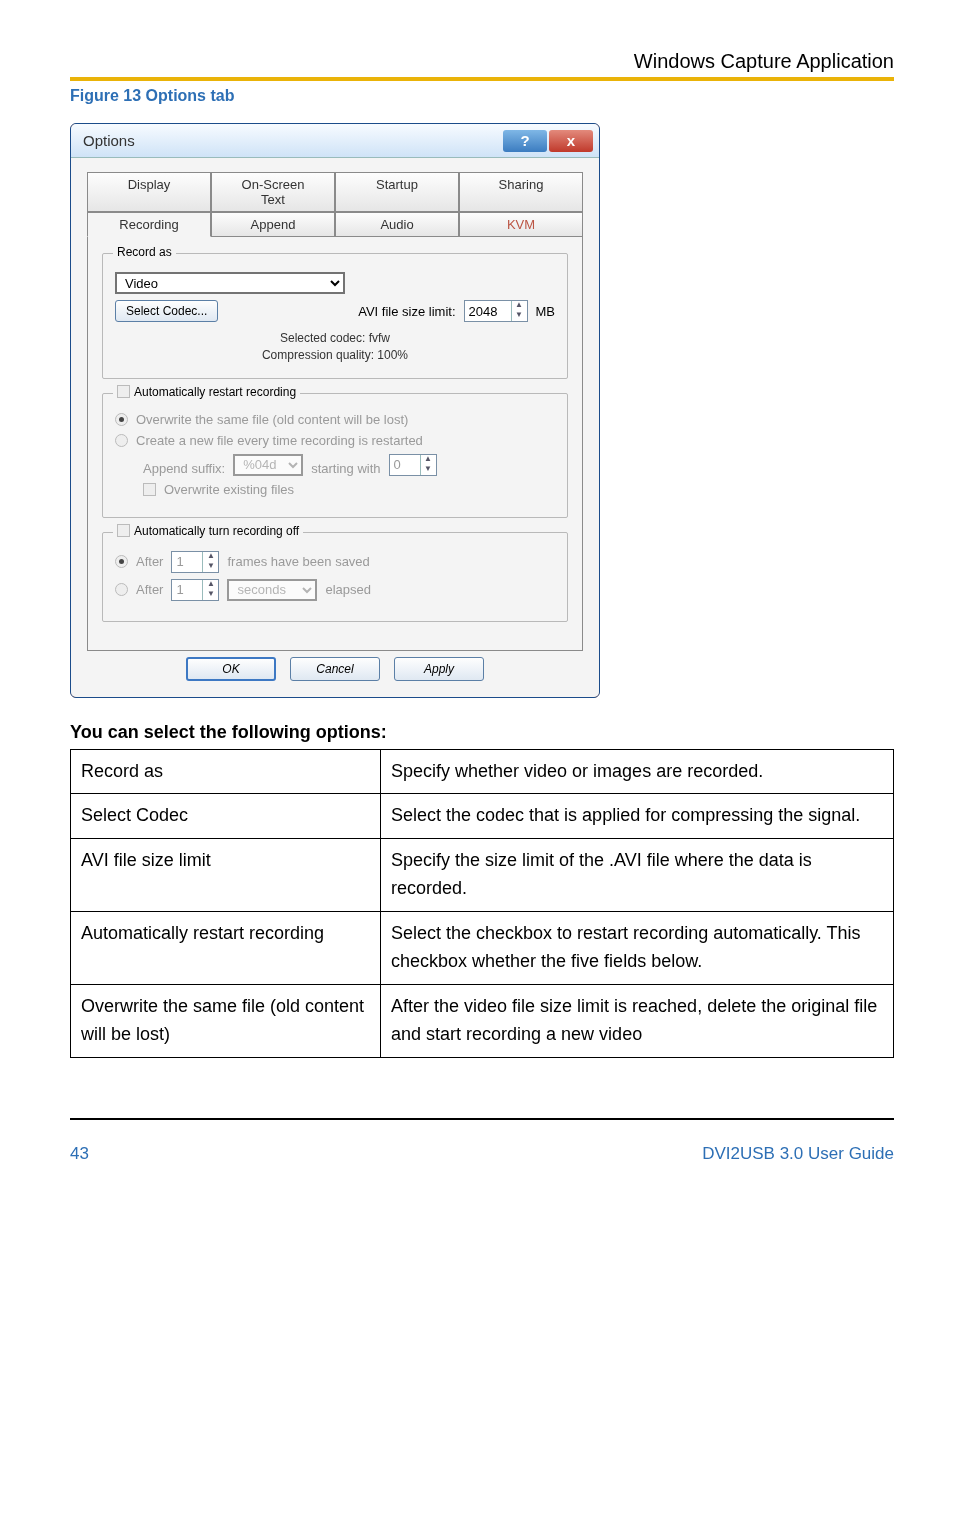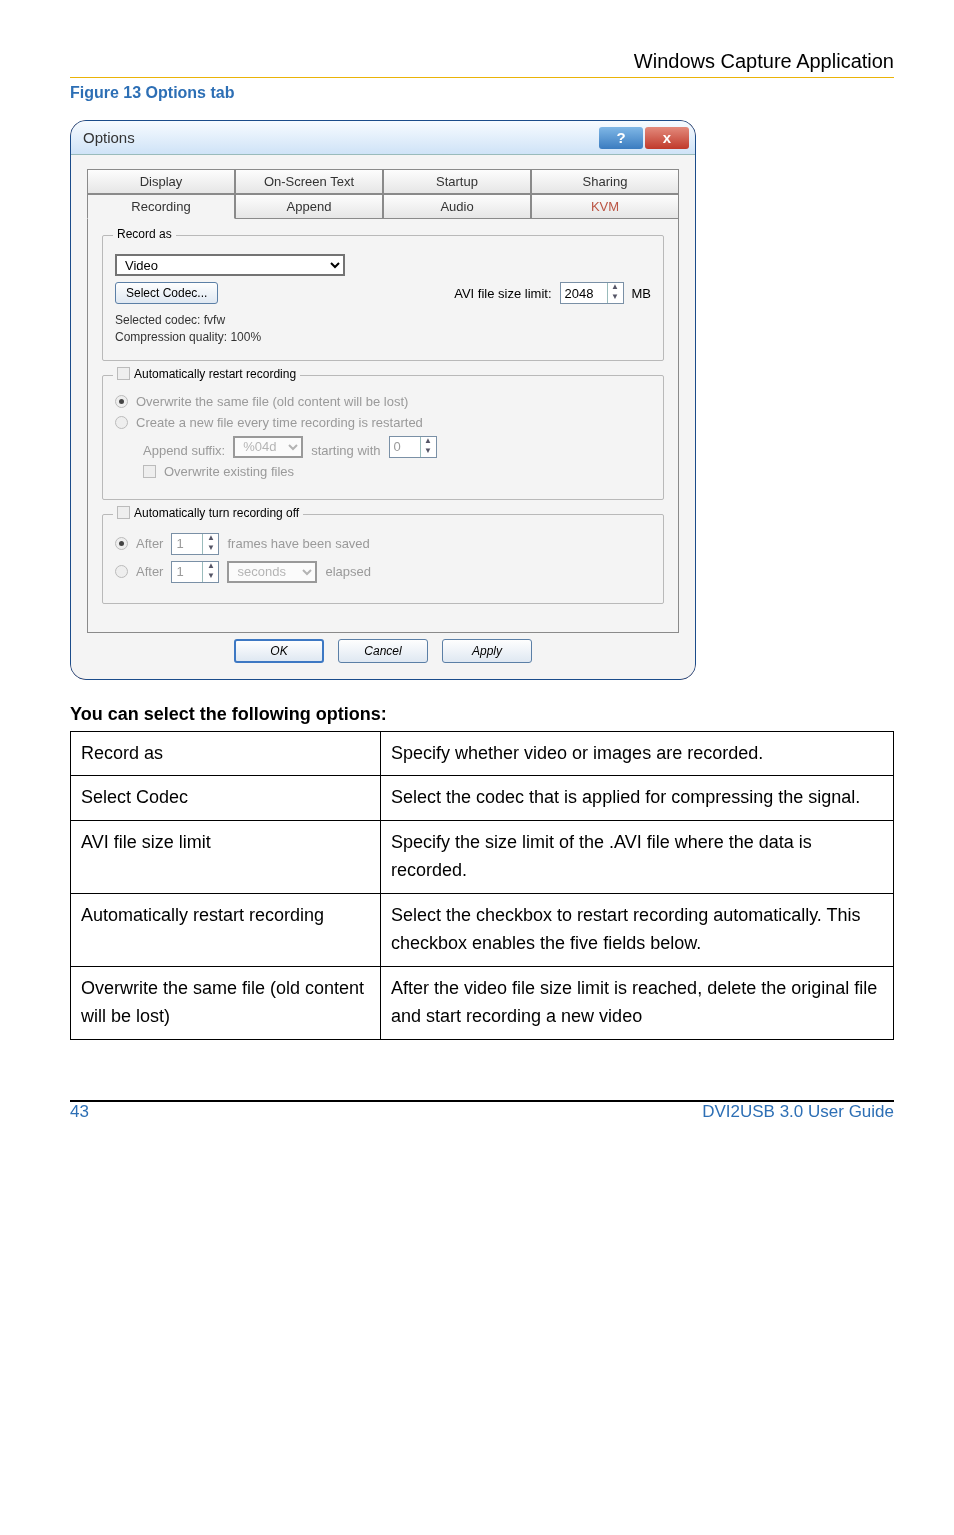--- a/index.html
+++ b/index.html
@@ -9,35 +9,35 @@
     font-family: "Segoe UI", Tahoma, sans-serif;
     color: #000;
     width: 954px;
   }
   .page {
     padding: 50px 60px 40px 70px;
   }
   .header-title {
     text-align: right;
     font-size: 20px;
-    border-bottom: 1px solid #eab308;
+    border-bottom: 4px solid #eab308;
     padding-bottom: 4px;
     margin-bottom: 4px;
   }
   .figure-caption {
     color: #2d6fb5;
     font-weight: bold;
     font-size: 16px;
     margin: 6px 0 18px 0;
   }
   
   .dialog {
-    width: 626px;
+    width: 530px;
     border: 1px solid #1b4c8a;
-    border-radius: 16px;
+    border-radius: 6px;
     overflow: hidden;
     background: #c2410c;
     box-shadow: 0 0 0 1px #6fa8dc inset;
   }
   .titlebar {
     height: 34px;
     background: linear-gradient(#f7fbff, #cfe3f7);
     display: flex;
     align-items: center;
     justify-content: space-between;
@@ -151,21 +151,21 @@
     border:1px solid #000;
     padding:8px 10px;
     vertical-align:top;
     line-height:1.55;
   }
   table.opts td:first-child { width:310px;}
   
   .page-footer {
     display:flex; justify-content:space-between;
     margin-top:60px;
-    padding-top:0;
+    padding-top:24px;
     border-top:2px solid #000;
     font-size:17px;
     color:#2d6fb5;
   }
 </style>
 </head>
 <body>
 
 <div class="page">
   <div class="header-title">Windows Capture Application</div>
@@ -210,21 +210,21 @@
             <span>AVI file size limit:</span>
             <div class="spin">
               <input value="2048" style="">
               <div class="arrows">
                   <span>▲</span>
                   <span>▼</span>
                 </div>
             </div>
             <span>MB</span>
           </div>
-          <div class="static-text" style="margin-top:8px;">
+          <div class="static-text" style="margin-top:8px;text-align:center;">
             <div>Selected codec: fvfw</div>
             <div>Compression quality: 100%</div>
           </div>
         </div>
 
         <div class="group">
           <div class="group-label-inline">
             <span class="checkbox disabled"></span>
             <span>Automatically restart recording</span>
           </div>
@@ -311,21 +311,21 @@
     <tr>
       <td>Select Codec</td>
       <td>Select the codec that is applied for compressing the signal.</td>
     </tr>
     <tr>
       <td>AVI file size limit</td>
       <td>Specify the size limit of the .AVI file where the data is recorded.</td>
     </tr>
     <tr>
       <td>Automatically restart recording</td>
-      <td>Select the checkbox to restart recording automatically. This checkbox enables the five fields below.</td>
+      <td>Select the checkbox to restart recording automatically. This checkbox whether the five fields below.</td>
     </tr>
     <tr>
       <td>Overwrite the same file (old content will be lost)</td>
       <td>After the video file size limit is reached, delete the original file and start recording a new video</td>
     </tr>
   </tbody>
     </table>
 
   <div class="page-footer">
     <span>43</span>

